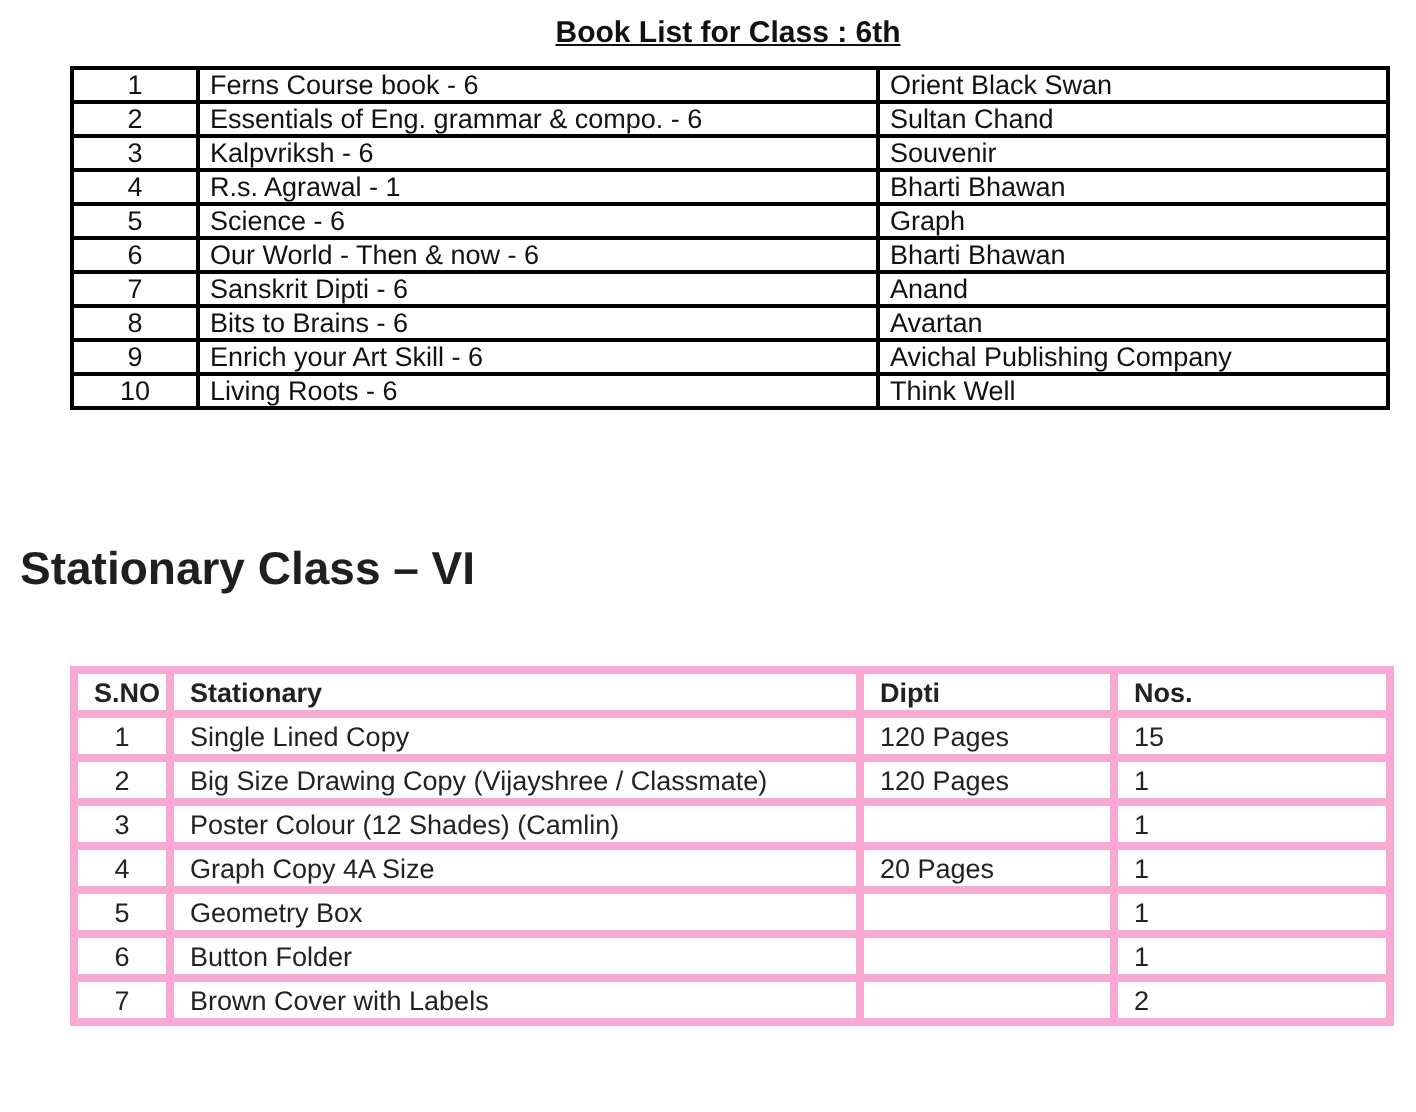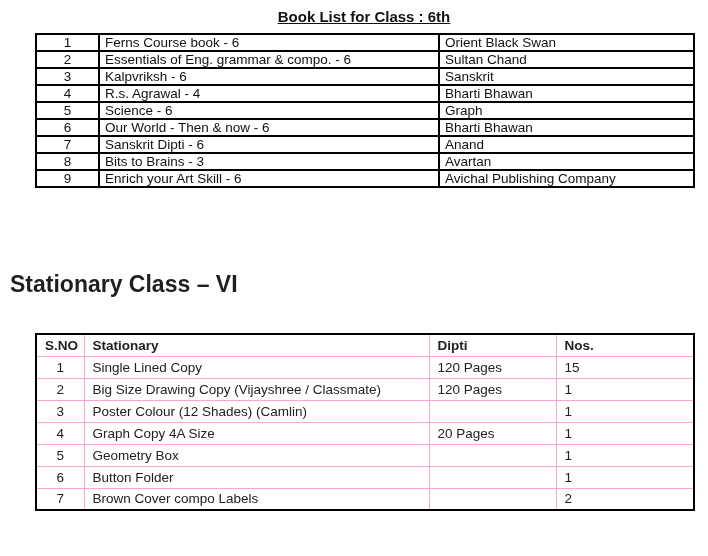--- a/index.html
+++ b/index.html
@@ -45,21 +45,21 @@
     font-size: 23px; font-weight: bold;
     color: #1f1f1f;
   }
 
   .stationary-table {
     position: absolute; top: 333px; left: 25px; width: 658px;
     font-size: 13.5px; color: #222222;
     border: 2px solid #000000;
   }
   .stationary-table th, .stationary-table td {
-    border: 1px solid #f9a8d4;
+    border: 4px solid #f9a8d4;
     height: 22px;
     padding: 0 2px 0 8px;
     text-align: left;
     vertical-align: middle;
     overflow: hidden; white-space: nowrap;
   }
   .stationary-table th { font-weight: bold; }
   .stationary-table .num { text-align: center; padding: 0; }
   .stationary-table col.c-sno   { width: 48px; }
   .stationary-table col.c-item  { width: 345px; }
@@ -86,51 +86,56 @@
         <td>Orient Black Swan</td>
       </tr>
       <tr>
         <td class="num">2</td>
         <td>Essentials of Eng. grammar &amp; compo. - 6</td>
         <td>Sultan Chand</td>
       </tr>
       <tr>
         <td class="num">3</td>
         <td>Kalpvriksh - 6</td>
-        <td>Sanskrit</td>
+        <td>Souvenir</td>
       </tr>
       <tr>
         <td class="num">4</td>
-        <td>R.s. Agrawal - 4</td>
+        <td>R.s. Agrawal - 1</td>
         <td>Bharti Bhawan</td>
       </tr>
       <tr>
         <td class="num">5</td>
         <td>Science - 6</td>
         <td>Graph</td>
       </tr>
       <tr>
         <td class="num">6</td>
         <td>Our World - Then &amp; now - 6</td>
         <td>Bharti Bhawan</td>
       </tr>
       <tr>
         <td class="num">7</td>
         <td>Sanskrit Dipti - 6</td>
         <td>Anand</td>
       </tr>
       <tr>
         <td class="num">8</td>
-        <td>Bits to Brains - 3</td>
+        <td>Bits to Brains - 6</td>
         <td>Avartan</td>
       </tr>
       <tr>
         <td class="num">9</td>
         <td>Enrich your Art Skill - 6</td>
         <td>Avichal Publishing Company</td>
+      </tr>
+      <tr>
+        <td class="num">10</td>
+        <td>Living Roots - 6</td>
+        <td>Think Well</td>
       </tr>
     </tbody>
   </table>
 
   <div class="stationary-title">Stationary Class – VI</div>
 
   <table class="stationary-table">
     <colgroup>
         <col class="c-sno">
         <col class="c-item">
@@ -177,20 +182,20 @@
         <td>1</td>
       </tr>
       <tr>
         <td class="num">6</td>
         <td>Button Folder</td>
         <td></td>
         <td>1</td>
       </tr>
       <tr>
         <td class="num">7</td>
-        <td>Brown Cover compo Labels</td>
+        <td>Brown Cover with Labels</td>
         <td></td>
         <td>2</td>
       </tr>
     </tbody>
   </table>
 
 </div>
 
 </body></html>

